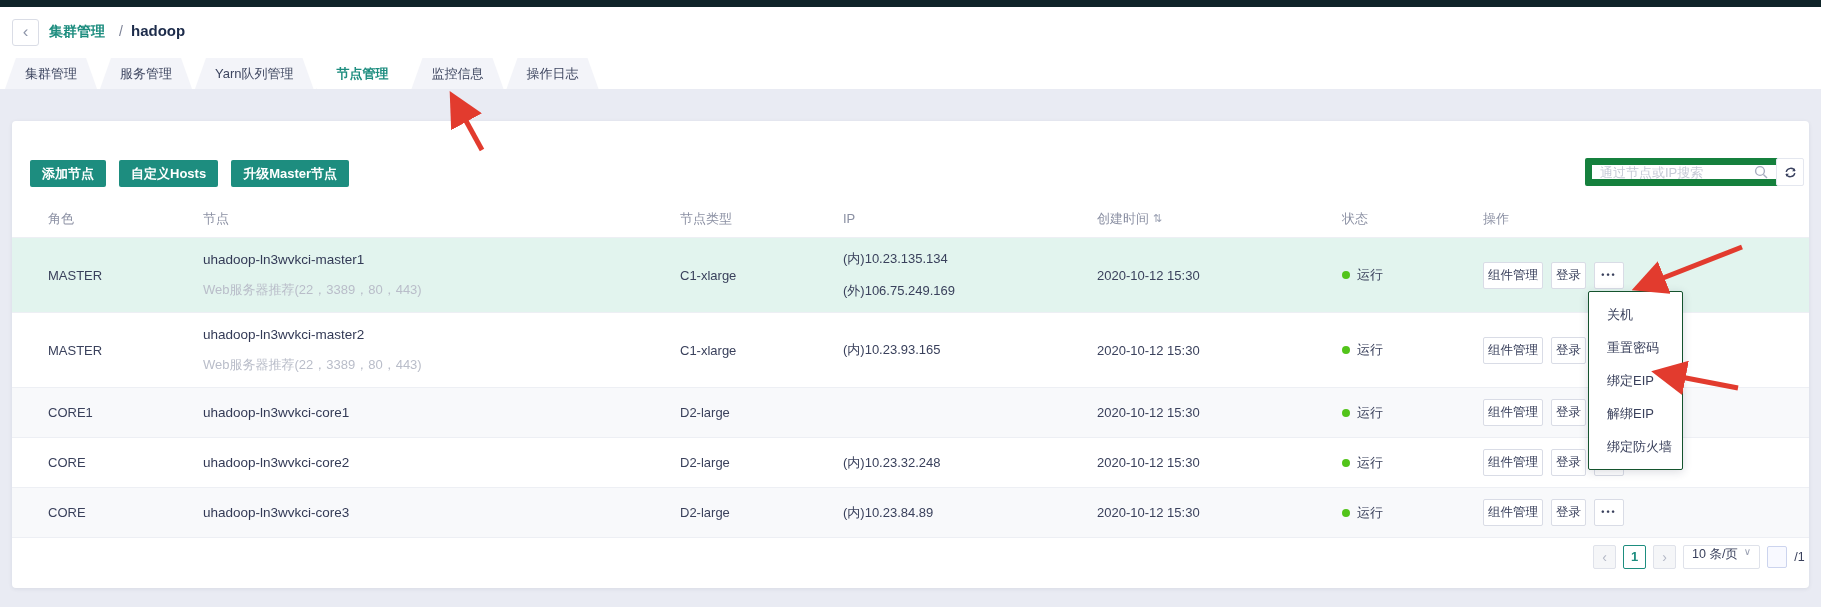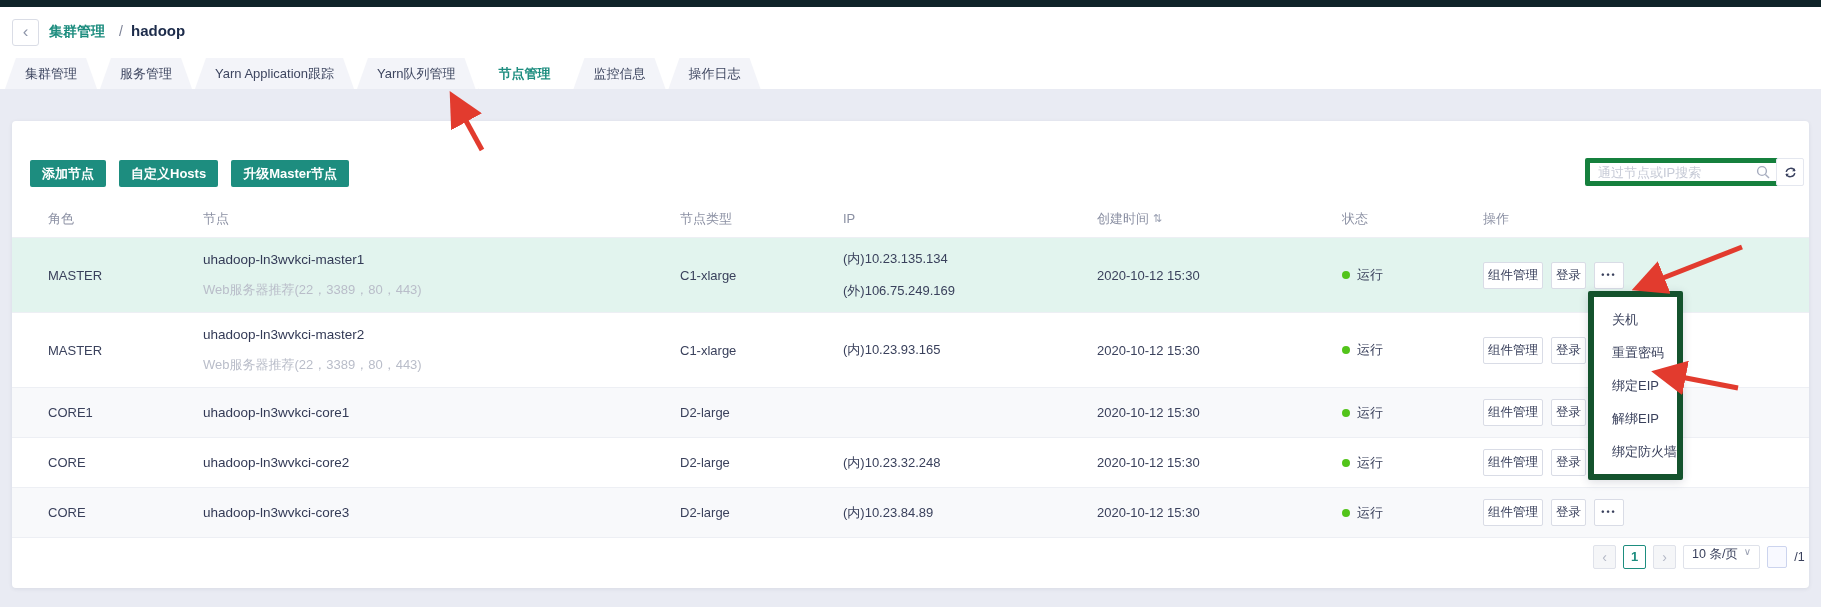--- a/index.html
+++ b/index.html
@@ -42,21 +42,21 @@
     position:absolute; left:12px; top:121px; width:1797px; height:467px;
     background:#fff; border-radius:4px; box-shadow:0 1px 4px rgba(31,38,62,.08);
   }
   .toolbar-btns { position:absolute; left:18px; top:39px; display:flex; gap:13px; }
   .btn-primary {
     height:27px; line-height:27px; padding:0 12px; background:#1d8d7f; color:#fff;
     font-size:13px; font-weight:bold; border:none; border-radius:2px; cursor:pointer; white-space:nowrap;
   }
   .search-box {
     position:absolute; left:1573px; top:37px; width:198px; height:28px;
-    border:5px solid #15803d; border-radius:2px; background:#fff;
+    border:7px solid #15803d; border-radius:2px; background:#fff;
     display:flex; align-items:center;
   }
   .search-box input { border:0; outline:0; flex:1; min-width:0; padding:0 8px; font-size:13px; color:#454c66; font-family:"Liberation Sans",sans-serif; background:transparent; }
   .search-box input::placeholder { color:#c6cad6; }
   .search-box .mag { margin-right:8px; display:flex; }
   .refresh-btn {
     position:absolute; left:1764px; top:37px; width:28px; height:28px;
     border:1px solid #e4e7ef; border-radius:2px; background:#fff;
     display:flex; align-items:center; justify-content:center; cursor:pointer;
   }
@@ -113,21 +113,21 @@
     padding:0 8px; font-size:12.5px; color:#39405c; display:flex; align-items:flex-start; gap:6px; cursor:pointer;
   }
   .pg-caret { color:#9aa0b2; font-size:10px; }
   .pg-jump { width:20px; height:22px; border:1px solid #ccd4ee; border-radius:2px; background:#f8f9ff; cursor:text; }
   .pg-total { font-size:12.5px; color:#39405c; }
 
   
   .dropdown {
     position:absolute; left:1588px; top:291px; width:95px; z-index:40;
     background:#fff; border-radius:2px; padding:6px 0;
-    box-shadow:0 2px 10px rgba(30,40,70,.16); border:6px solid #14532d;
+    box-shadow:0 2px 10px rgba(30,40,70,.16); border:1px solid #14532d;
   }
   .dd-item { height:33px; line-height:33px; padding-left:18px; font-size:13px; color:#3a415c; cursor:pointer; white-space:nowrap; }
 
   
   .annot { position:absolute; left:0; top:0; width:1821px; height:607px; z-index:60; pointer-events:none; }
 </style>
 </head>
 <body>
 
 <div class="topbar"></div>
@@ -137,21 +137,20 @@
     <span>‹</span>
   </div>
   <span class="crumb-section">集群管理</span>
   <span class="crumb-sep">/</span>
   <span class="crumb-current">hadoop</span>
 </div>
 
 <div class="tabbar">
   <div class="tab">集群管理</div>
   <div class="tab">服务管理</div>
-  <div class="tab">Yarn Application跟踪</div>
   <div class="tab">Yarn队列管理</div>
   <div class="tab active">节点管理</div>
   <div class="tab">监控信息</div>
   <div class="tab">操作日志</div>
 </div>
 
 <div class="card">
 
   <div class="toolbar-btns">
     <button class="btn-primary">添加节点</button>

